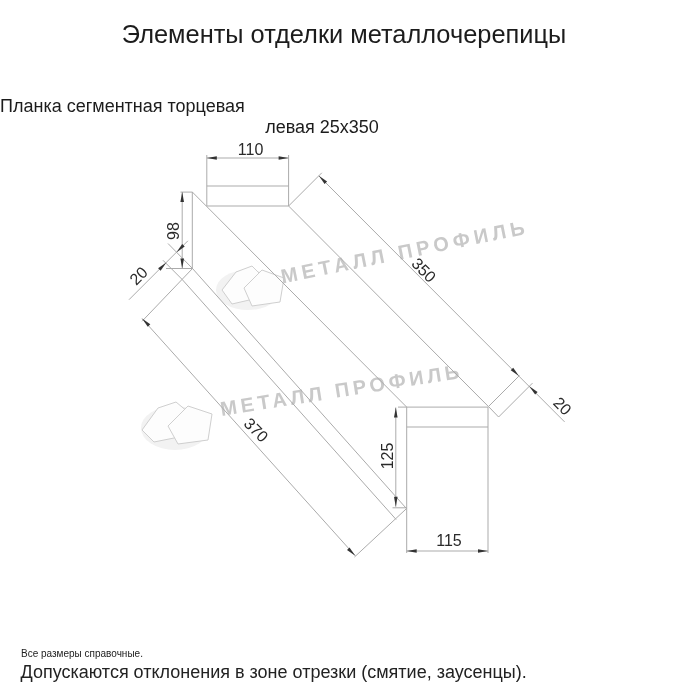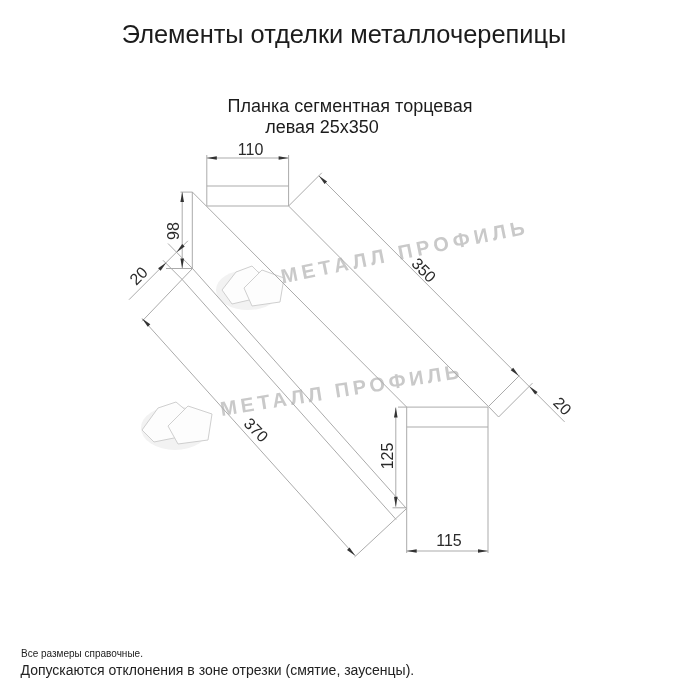--- a/index.html
+++ b/index.html
@@ -4,21 +4,21 @@
 <style>
   html,body{margin:0;padding:0;background:#fff;width:700px;height:700px;overflow:hidden;}
   body{font-family:"Liberation Sans", sans-serif;position:relative;}
   .abs{position:absolute;}
 </style>
 </head>
 <body>
 
 <div class="abs" style="left:0;top:20px;width:688px;text-align:center;font-size:25.4px;color:#1c1c1c;">Элементы отделки металлочерепицы</div>
 
-<div class="abs" style="left:0;top:95.5px;width:700px;text-align:center;font-size:18px;color:#1c1c1c;">Планка сегментная торцевая</div>
+<div class="abs" style="left:0;top:95.5px;width:700px;text-align:left;font-size:18px;color:#1c1c1c;">Планка сегментная торцевая</div>
 
 <div class="abs" style="left:0;top:117px;width:644px;text-align:center;font-size:18px;color:#1c1c1c;">левая 25х350</div>
 
 <svg class="abs" style="left:0;top:0;" width="700" height="700" viewBox="0 0 700 700">
   <g fill="none" stroke="#ababab" stroke-width="1">
 
     <g stroke="#cfcfcf">
       <ellipse cx="248" cy="290" rx="32" ry="20" fill="#f2f2f2" stroke="none"></ellipse>
       <path d="M222 290 L236 272 L252 266 L262 276 L258 298 L232 304 Z" fill="#fdfdfd"></path>
       <path d="M244 288 L262 270 L284 278 L280 302 L252 306 Z" fill="#fdfdfd"></path>
@@ -145,13 +145,13 @@
     <text transform="translate(562,406.4) rotate(45)" y="5">20</text>
 
     <text transform="translate(388,456) rotate(-90)" y="5">125</text>
 
     <text x="449" y="545.5">115</text>
   </g>
 </svg>
 
 <div class="abs" style="left:21px;top:647.7px;font-size:10px;color:#222;">Все размеры справочные.</div>
 
-<div class="abs" style="left:20.5px;top:662.4px;font-size:14px;color:#222;">Допускаются отклонения в зоне отрезки (смятие, заусенцы).</div>
+<div class="abs" style="left:20.5px;top:662.4px;font-size:18px;color:#222;">Допускаются отклонения в зоне отрезки (смятие, заусенцы).</div>
 
 </body></html>

